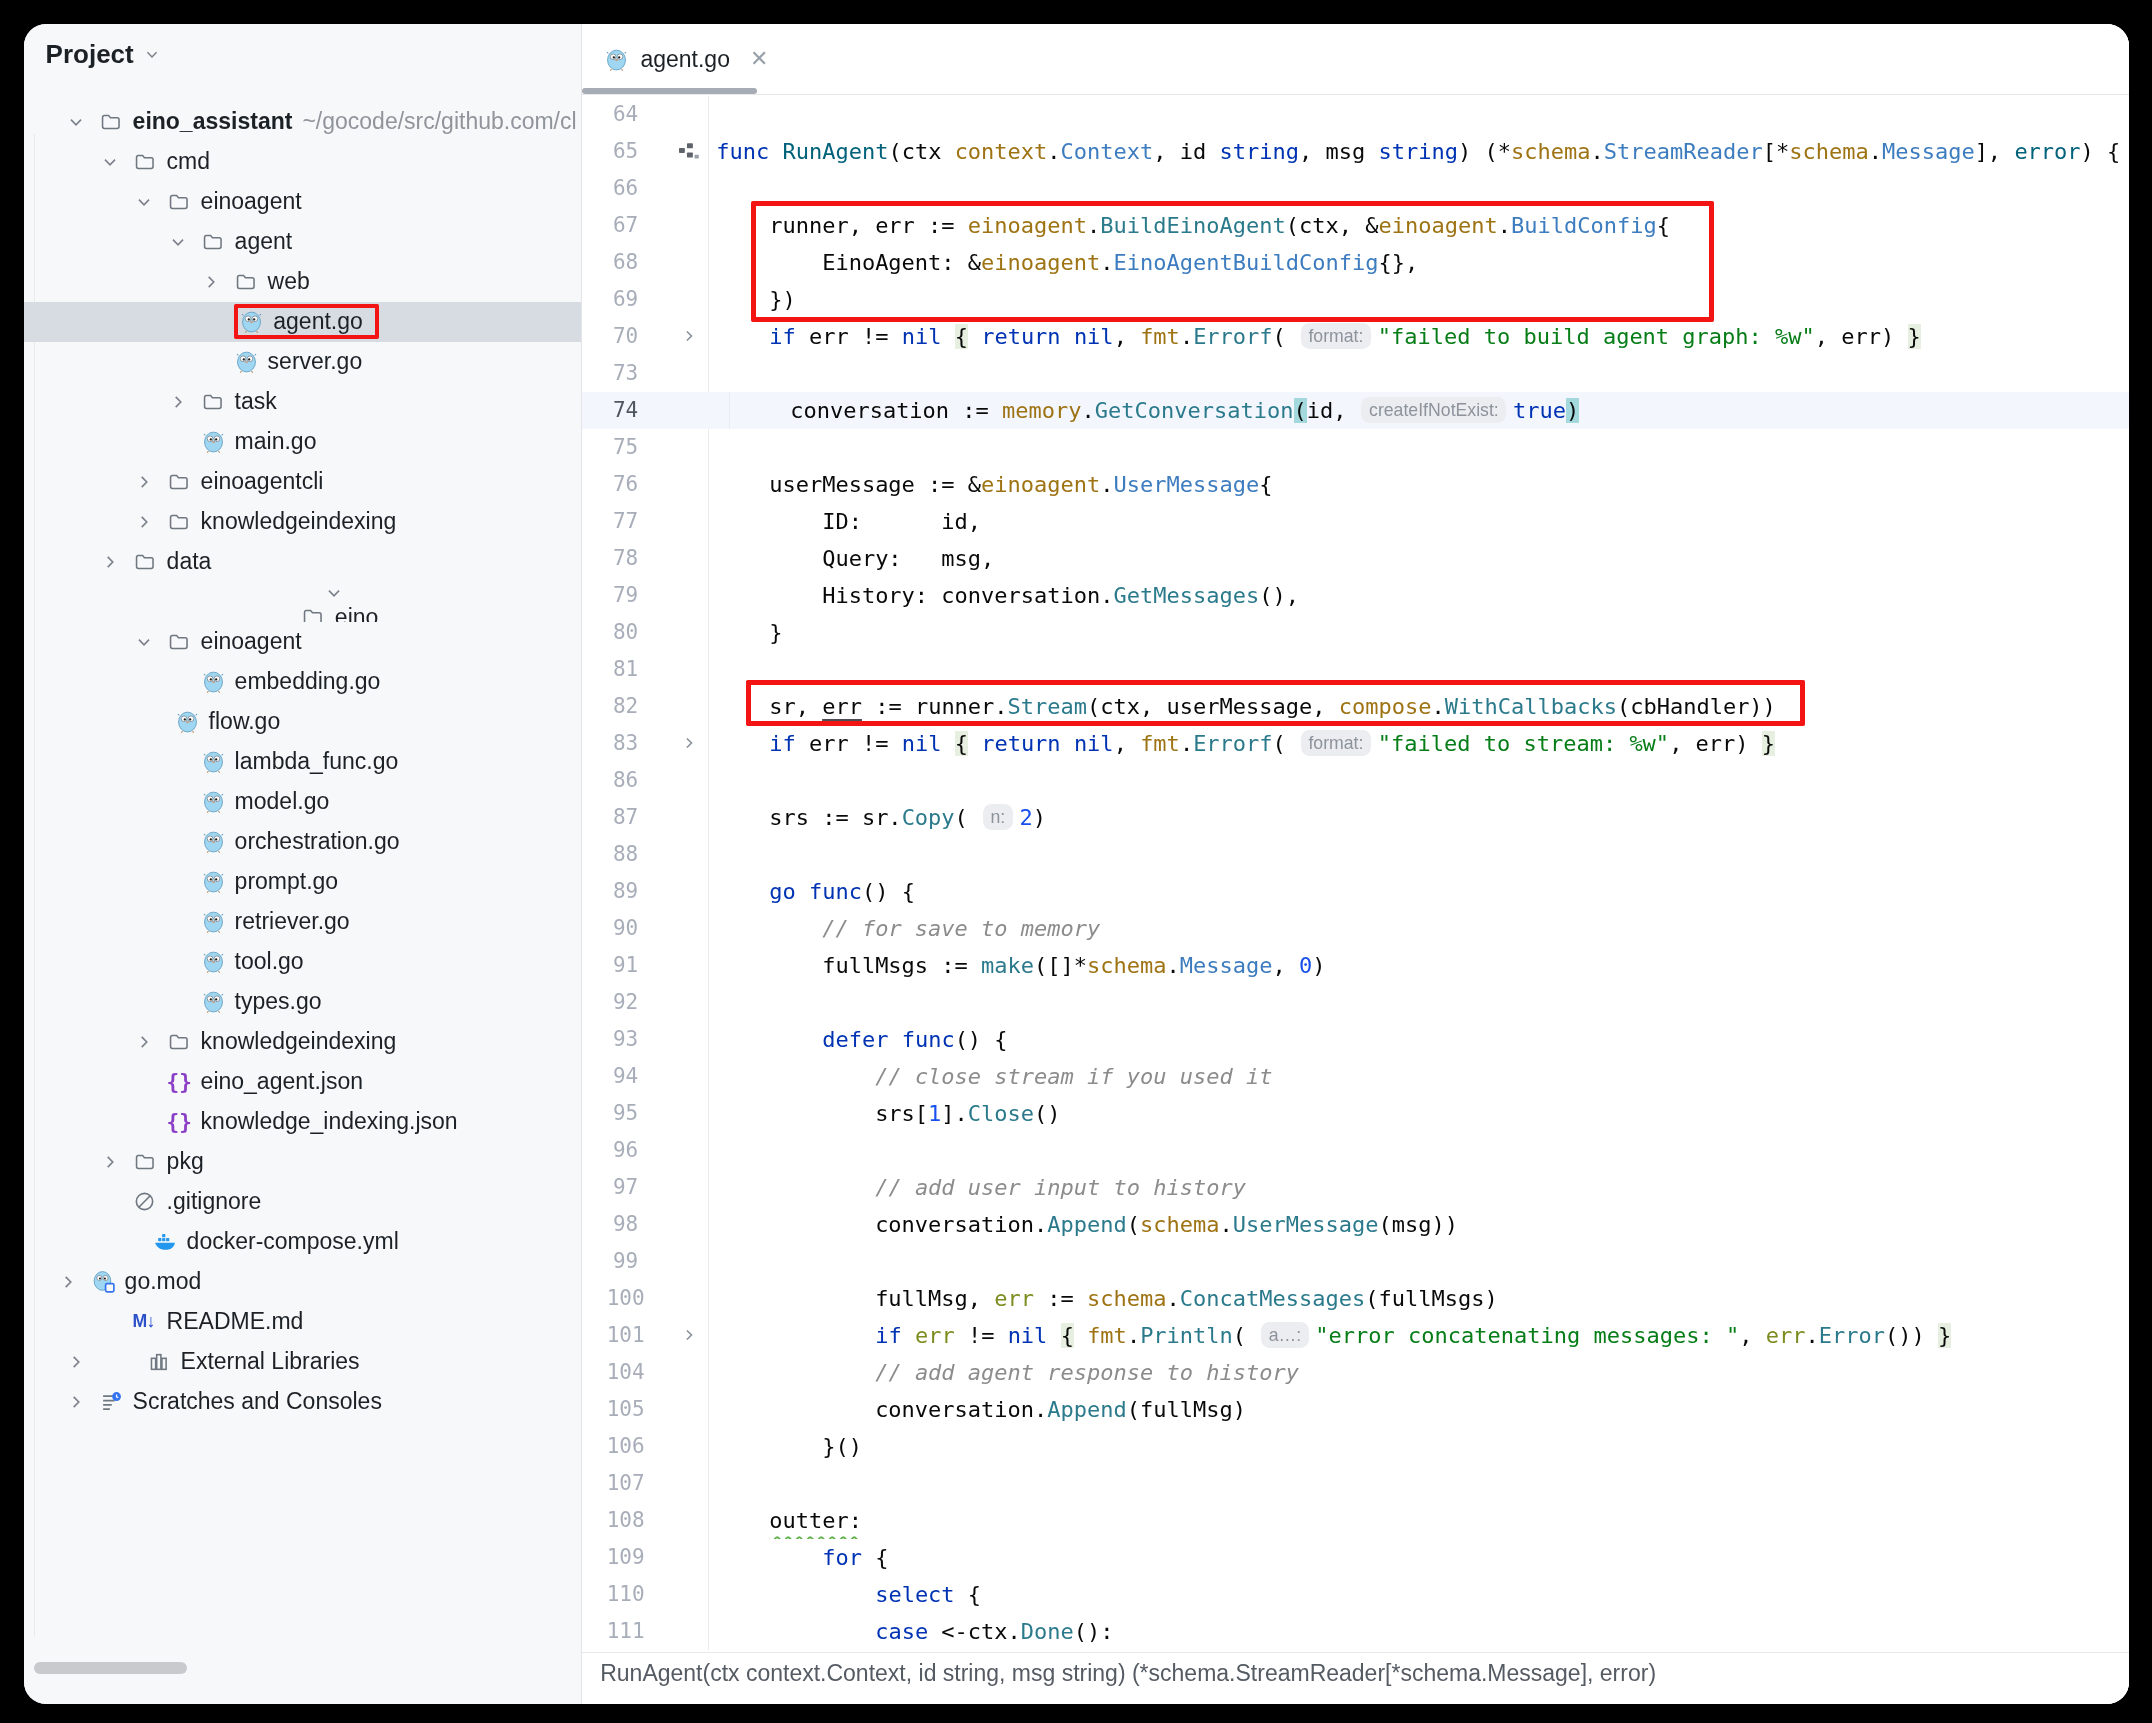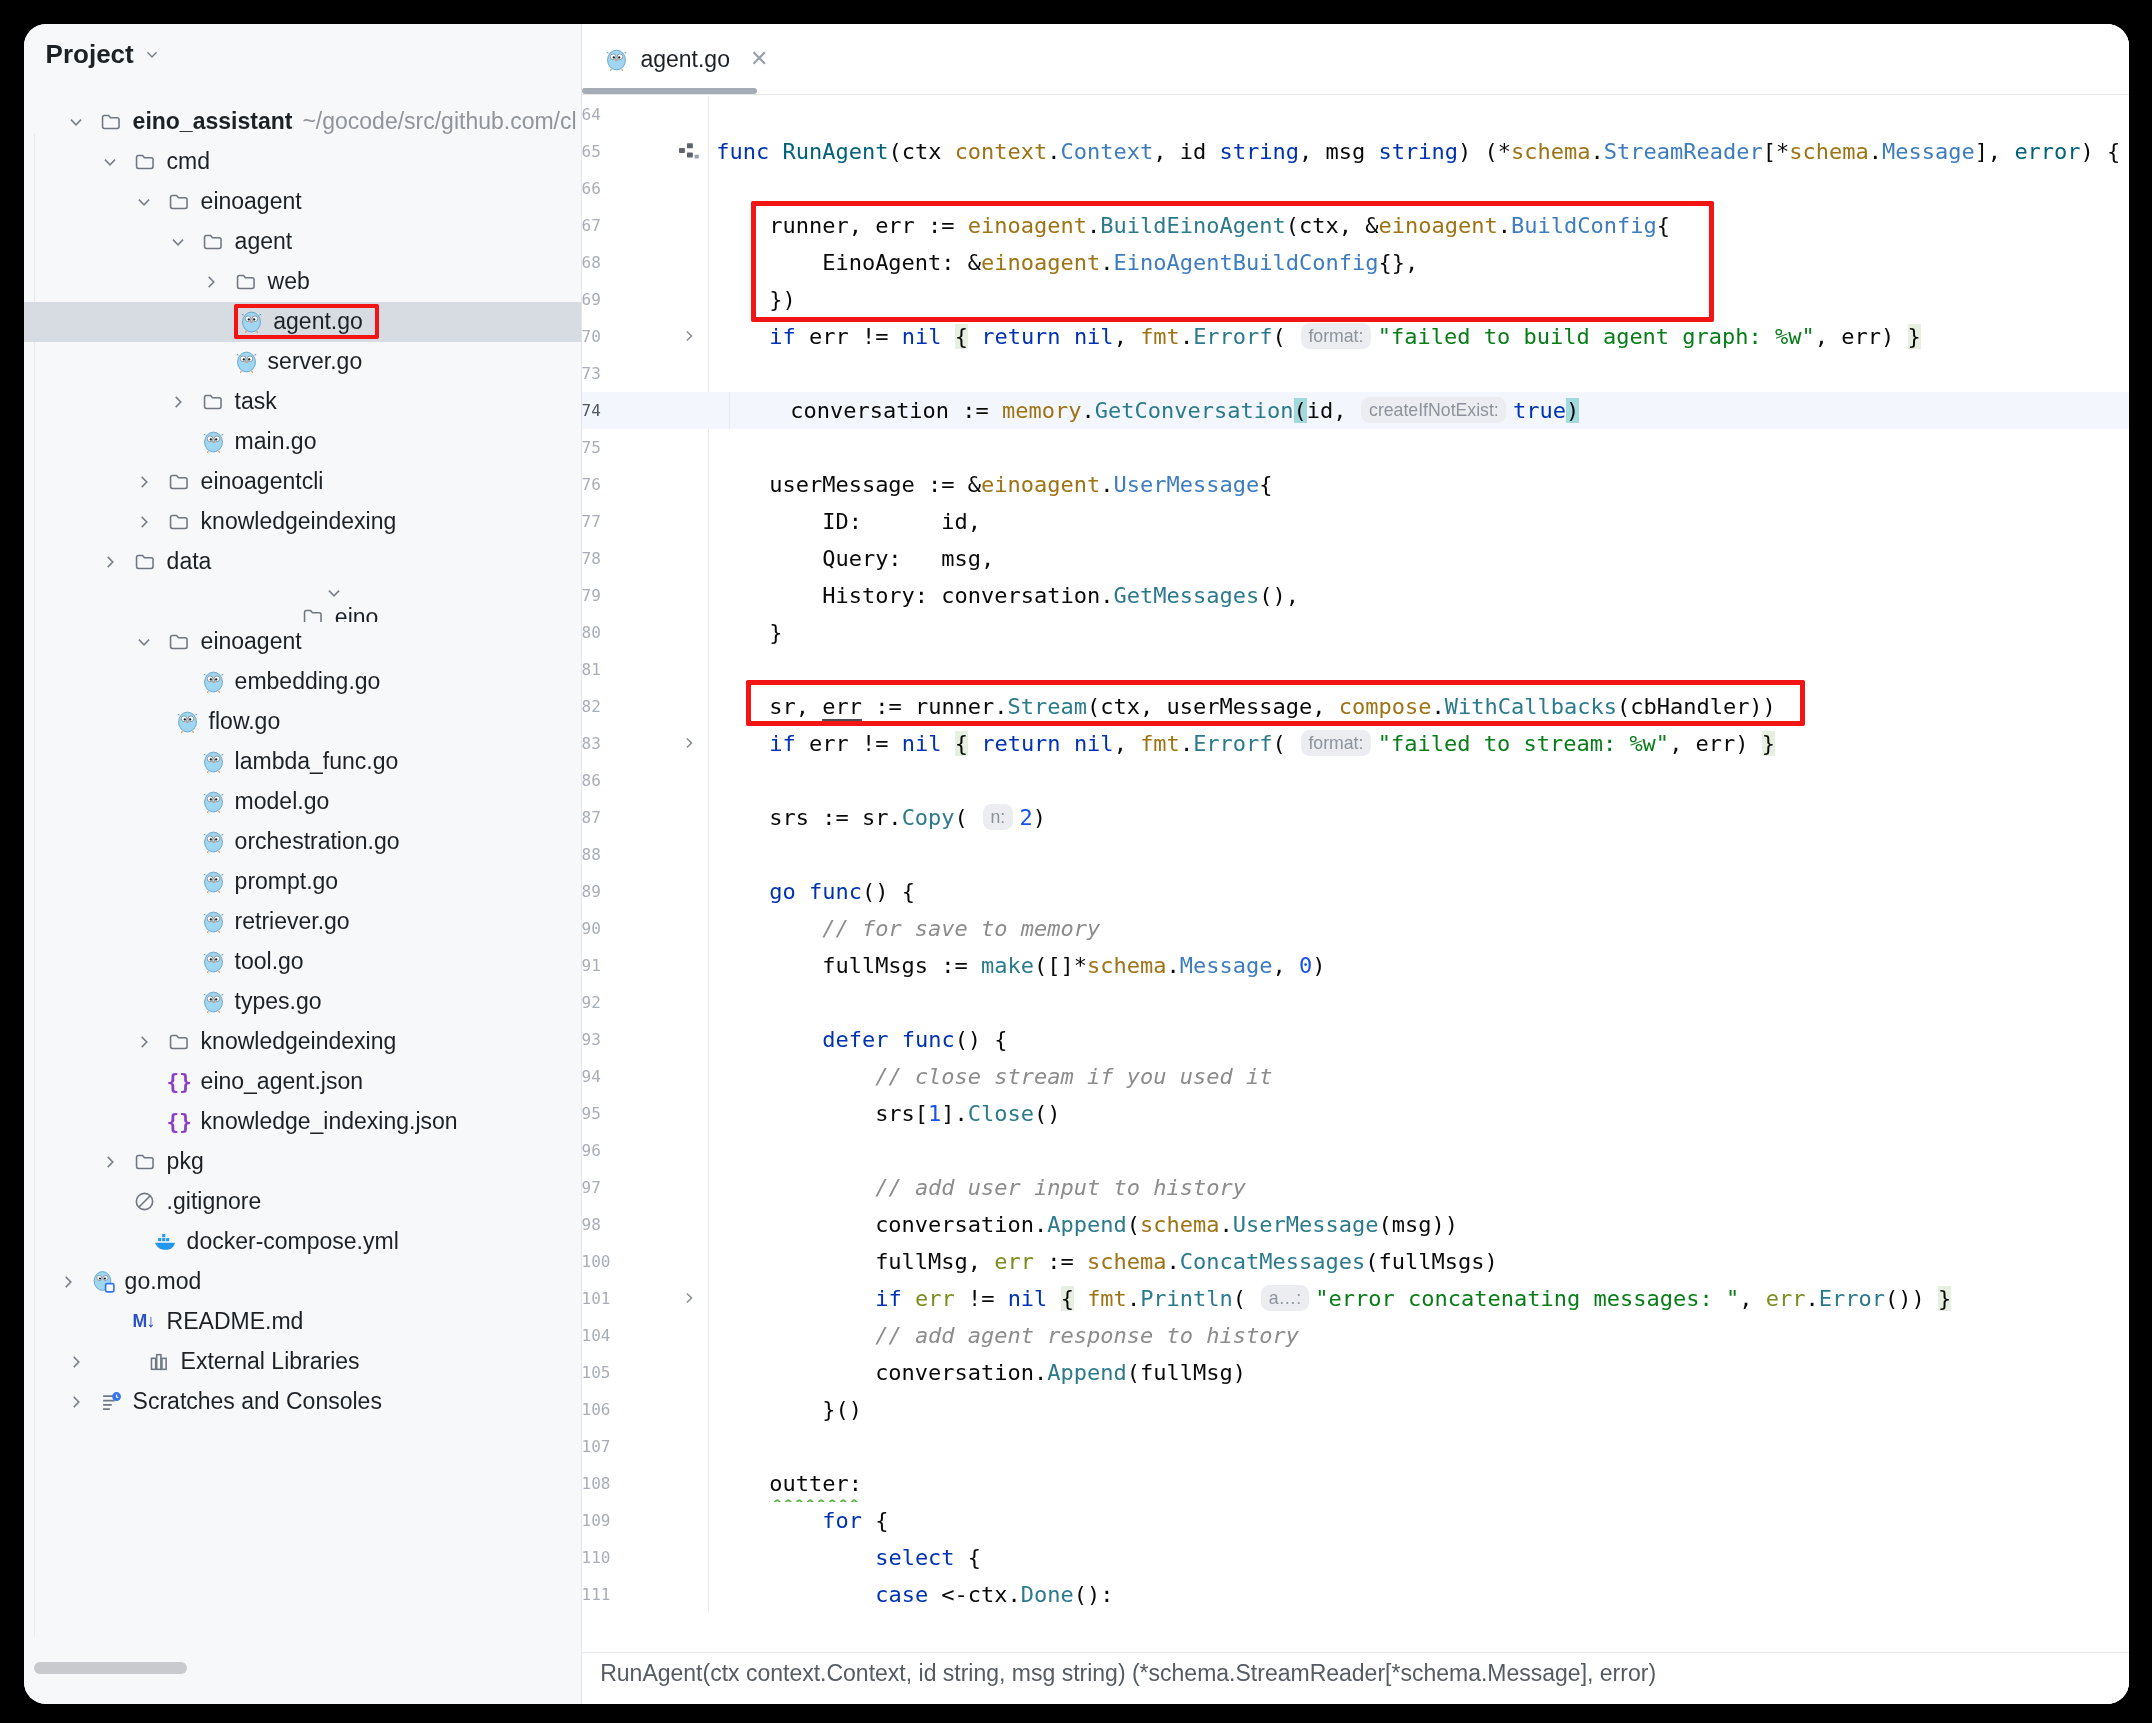--- a/index.html
+++ b/index.html
@@ -38,21 +38,21 @@
   .tab-label { font-size:23px; color:#1c2126; }
   .tab-close { font-size:22px; color:#98a0a9; margin-left:8.4px; }
   .tab-underline { position:absolute; left:0; top:64px; width:175px; height:6.7px;
                    background:#a6acb5; border-radius:3.4px; }
 
   .code-pane { position:absolute; top:72px; left:0; right:0; bottom:52px; overflow:hidden; }
   .cline { height:37px; display:flex; align-items:center;
            font-family:"DejaVu Sans Mono", monospace; font-size:22px; }
   .cline.cur { background:#f3f7fd;gap:21px; }
   .gutter { width:126px; flex:none; display:flex; align-items:center; height:100%; }
-  .gnum { width:88px; text-align:left; color:#a8aeb9; font-size:16px; flex:none; }
+  .gnum { width:88px; text-align:center; color:#a8aeb9; font-size:21px; flex:none; }
   .cline.cur .gnum { color:#50565e; }
   .gslot { width:39px; flex:none; display:flex; align-items:center; justify-content:center; }
   .ctext { border-left:0.8px solid #e9ebee; padding-left:7.6px; height:100%; display:flex;
            align-items:center; white-space:pre; color:#090909; flex:1 1 auto; overflow:hidden; }
 
   .t-k   { color:#0033b3; }
   .t-fd  { color:#00627a; }
   .t-fn  { color:#2b7a8c; }
   .t-pkg { color:#9e7313; }
   .t-ty  { color:#3c7cbf; }
@@ -870,20 +870,27 @@
         </div>
         <div class="cline">
           <div class="gutter">
             <span class="gnum">98</span>
             <span class="gslot"></span>
           </div>
           <div class="ctext"><span>            conversation.</span><span class="t-fn">Append</span><span>(</span><span class="t-pkg">schema</span><span>.</span><span class="t-fn">UserMessage</span><span>(msg))</span></div>
         </div>
         <div class="cline">
           <div class="gutter">
+            <span class="gnum">99</span>
+            <span class="gslot"></span>
+          </div>
+          <div class="ctext"></div>
+        </div>
+        <div class="cline">
+          <div class="gutter">
             <span class="gnum">100</span>
             <span class="gslot"></span>
           </div>
           <div class="ctext"><span>            fullMsg, </span><span class="t-errv">err</span><span> := </span><span class="t-pkg">schema</span><span>.</span><span class="t-fn">ConcatMessages</span><span>(fullMsgs)</span></div>
         </div>
         <div class="cline">
           <div class="gutter">
             <span class="gnum">101</span>
             <span class="gslot">
               <svg width="20" height="20" viewBox="0 0 24 24" fill="none" stroke="#868c94" stroke-width="1.8">

